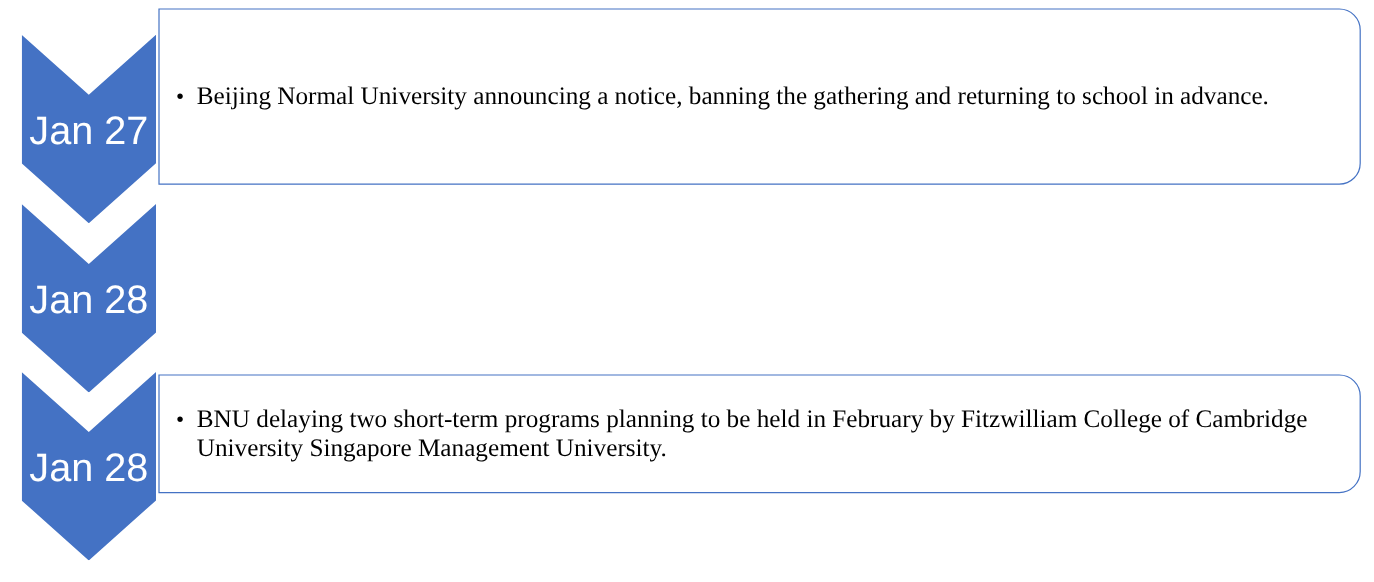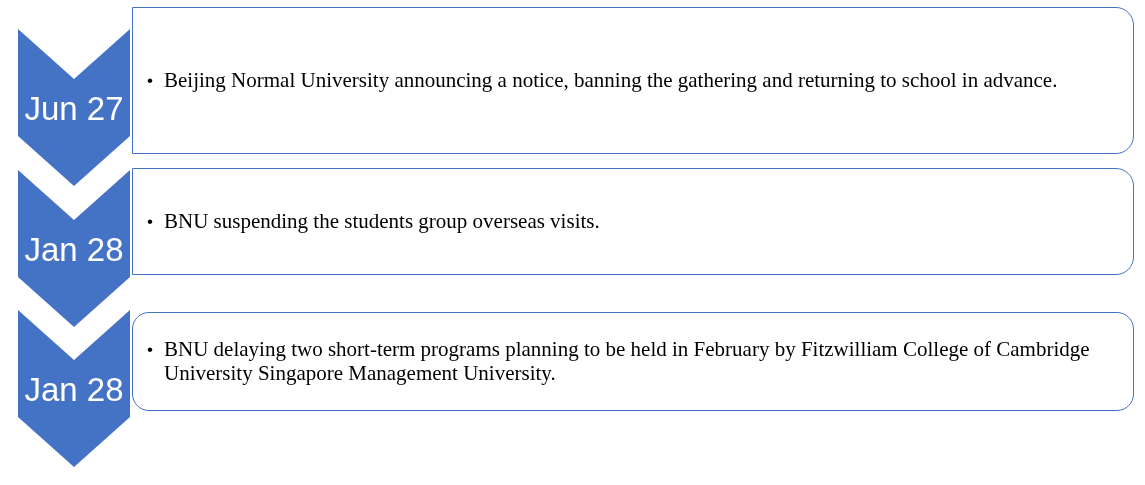--- a/index.html
+++ b/index.html
@@ -46,21 +46,21 @@
     width: 1002px;
     border: 1.4px solid var(--box_border, #4472C4);
     border-radius: 0 18px 18px 0;
     background: #ffffff;
     box-sizing: border-box;
     display: flex;
     align-items: center;
   }
   .event-box-1 { top: 7px;   height: 147px; }
   .event-box-2 { top: 168px; height: 107px; }
-  .event-box-3 { top: 312px; height: 99px; border-radius: 17px;  }
+  .event-box-3 { top: 312px; height: 99px;  }
   .bullet-list {
     margin: 0;
     padding: 0 26px 0 13px;
     list-style: none;
     width: 100%;
     box-sizing: border-box;
   }
   .bullet-item {
     position: relative;
     padding-left: 18px;
@@ -79,40 +79,35 @@
     line-height: 23.5px;
     color: var(--body_text, #000000);
   }
 </style>
 </head>
 <body>
 
 <div class="canvas">
 
   <div class="chevron chevron-1">
-    <span class="date-label">Jun 27</span>
+    <span class="date-label">Jan 27</span>
   </div>
   <div class="chevron chevron-2">
     <span class="date-label">Jan 28</span>
   </div>
   <div class="chevron chevron-3">
     <span class="date-label">Jan 28</span>
   </div>
 
   <div class="event-box event-box-1">
     <ul class="bullet-list">
       <li class="bullet-item">Beijing Normal University announcing a notice, banning the gathering and returning to school in advance.</li>
     </ul>
   </div>
 
-  <div class="event-box event-box-2">
-    <ul class="bullet-list">
-      <li class="bullet-item">BNU suspending the students group overseas visits.</li>
-    </ul>
-  </div>
 
   <div class="event-box event-box-3">
     <ul class="bullet-list">
       <li class="bullet-item">BNU delaying two short-term programs planning to be held in February by Fitzwilliam College of Cambridge University Singapore Management University.</li>
     </ul>
   </div>
 
 </div>
 
 </body></html>

